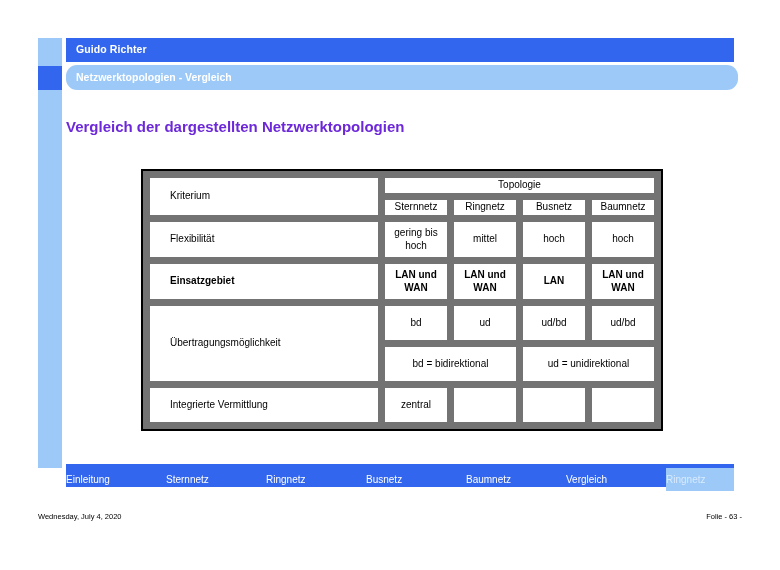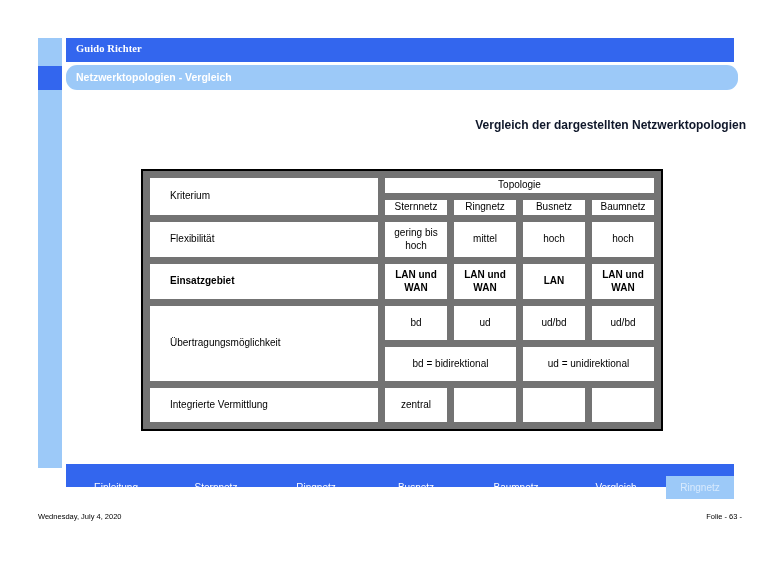--- a/index.html
+++ b/index.html
@@ -53,21 +53,20 @@
   }
   .hdr-author .txt {
     position: absolute;
     left: 10px;
     top: 5px;
     font-size: 10.5px;
     font-weight: bold;
     color: #ffffff;
     letter-spacing: 0.1px;
     white-space: nowrap;
-    font-family: Liberation Serif, serif;
   }
   .hdr-topic {
     position: absolute;
     left: 66px;
     top: 65px;
     width: 672px;
     height: 25px;
     background: #9CC9F8;
     border-bottom-right-radius: 9px;
     border-radius: 11px;
@@ -81,24 +80,24 @@
     color: #ffffff;
     white-space: nowrap;
   }
 
   
   .slide-title {
     position: absolute;
     left: 66px;
     top: 118px;
     width: 680px;
-    text-align: right;
-    font-size: 12px;
+    text-align: left;
+    font-size: 15px;
     font-weight: bold;
-    color: #0f172a;
+    color: #6d28d9;
     white-space: nowrap;
   }
 
   
   .tbl-wrap {
     position: absolute;
     left: 141px;
     top: 169px;
   }
   table.cmp {
@@ -138,26 +137,26 @@
   .navbar {
     position: absolute;
     left: 66px;
     top: 464px;
     width: 668px;
     height: 23px;
     background: #3366EE;
   }
   .nav-item {
     position: absolute;
-    top: 12px;
+    top: 4px;
     height: 23px;
     line-height: 23px;
     font-size: 10px;
     color: #ffffff;
-    text-align: center;
+    text-align: left;
     white-space: nowrap;
   }
   .nav-item.current {
     background: #9CC9F8;
     color: #D8EAFD;
   }
 
   
   .foot-date {
     position: absolute;

